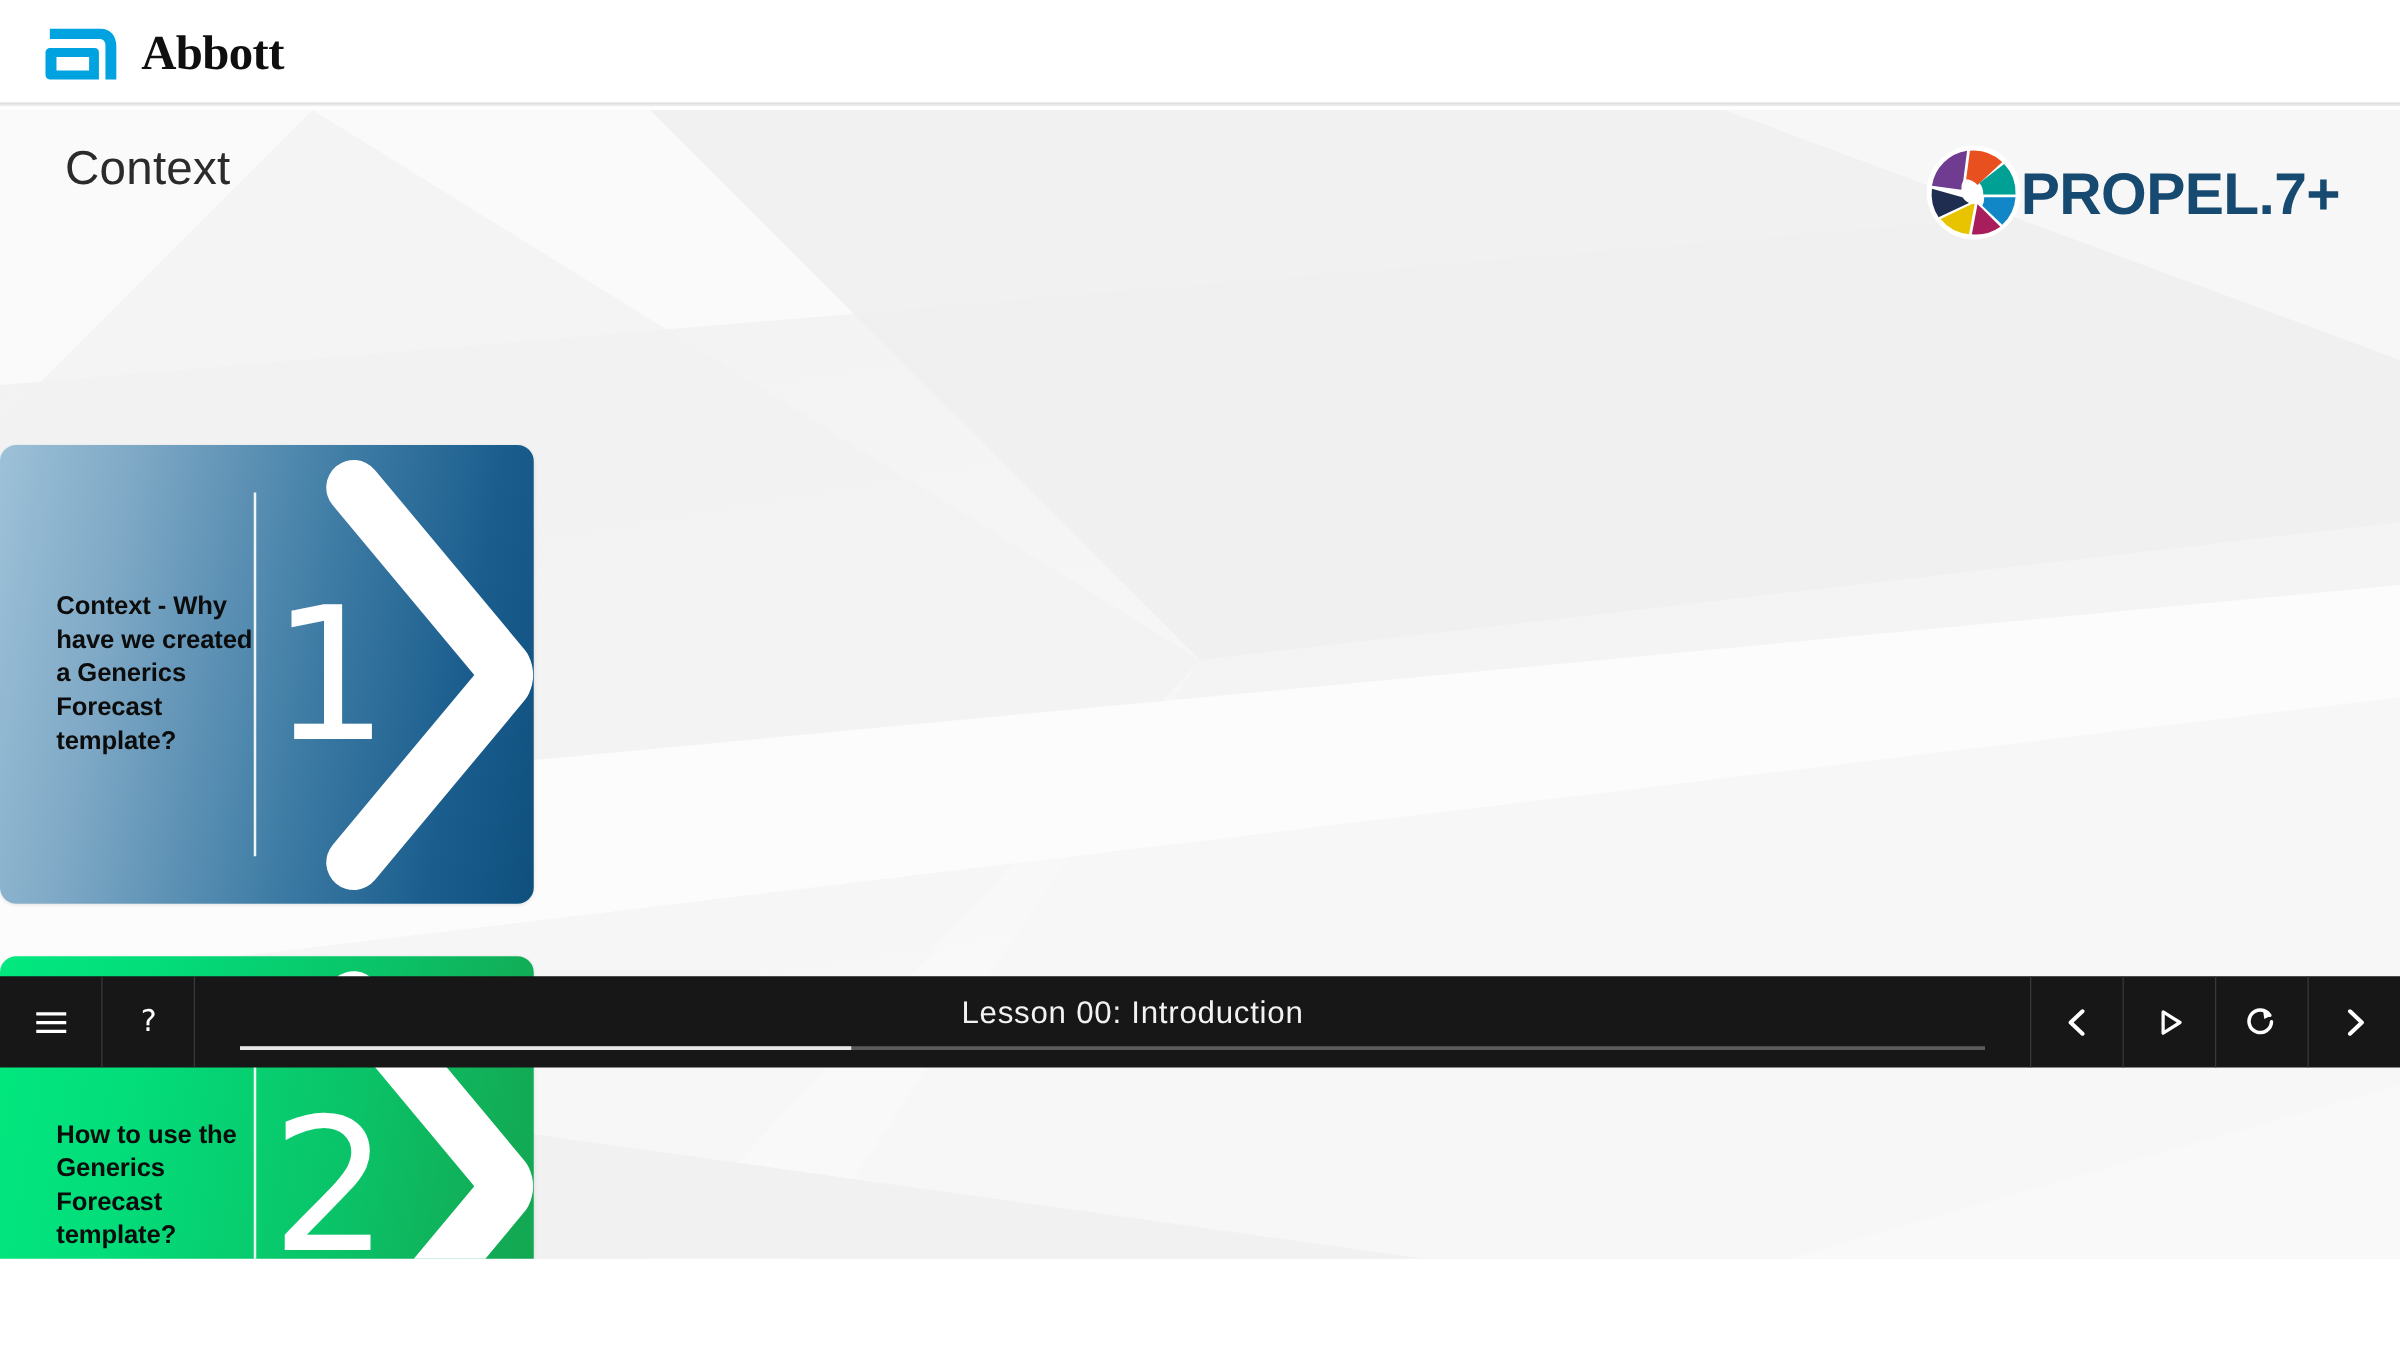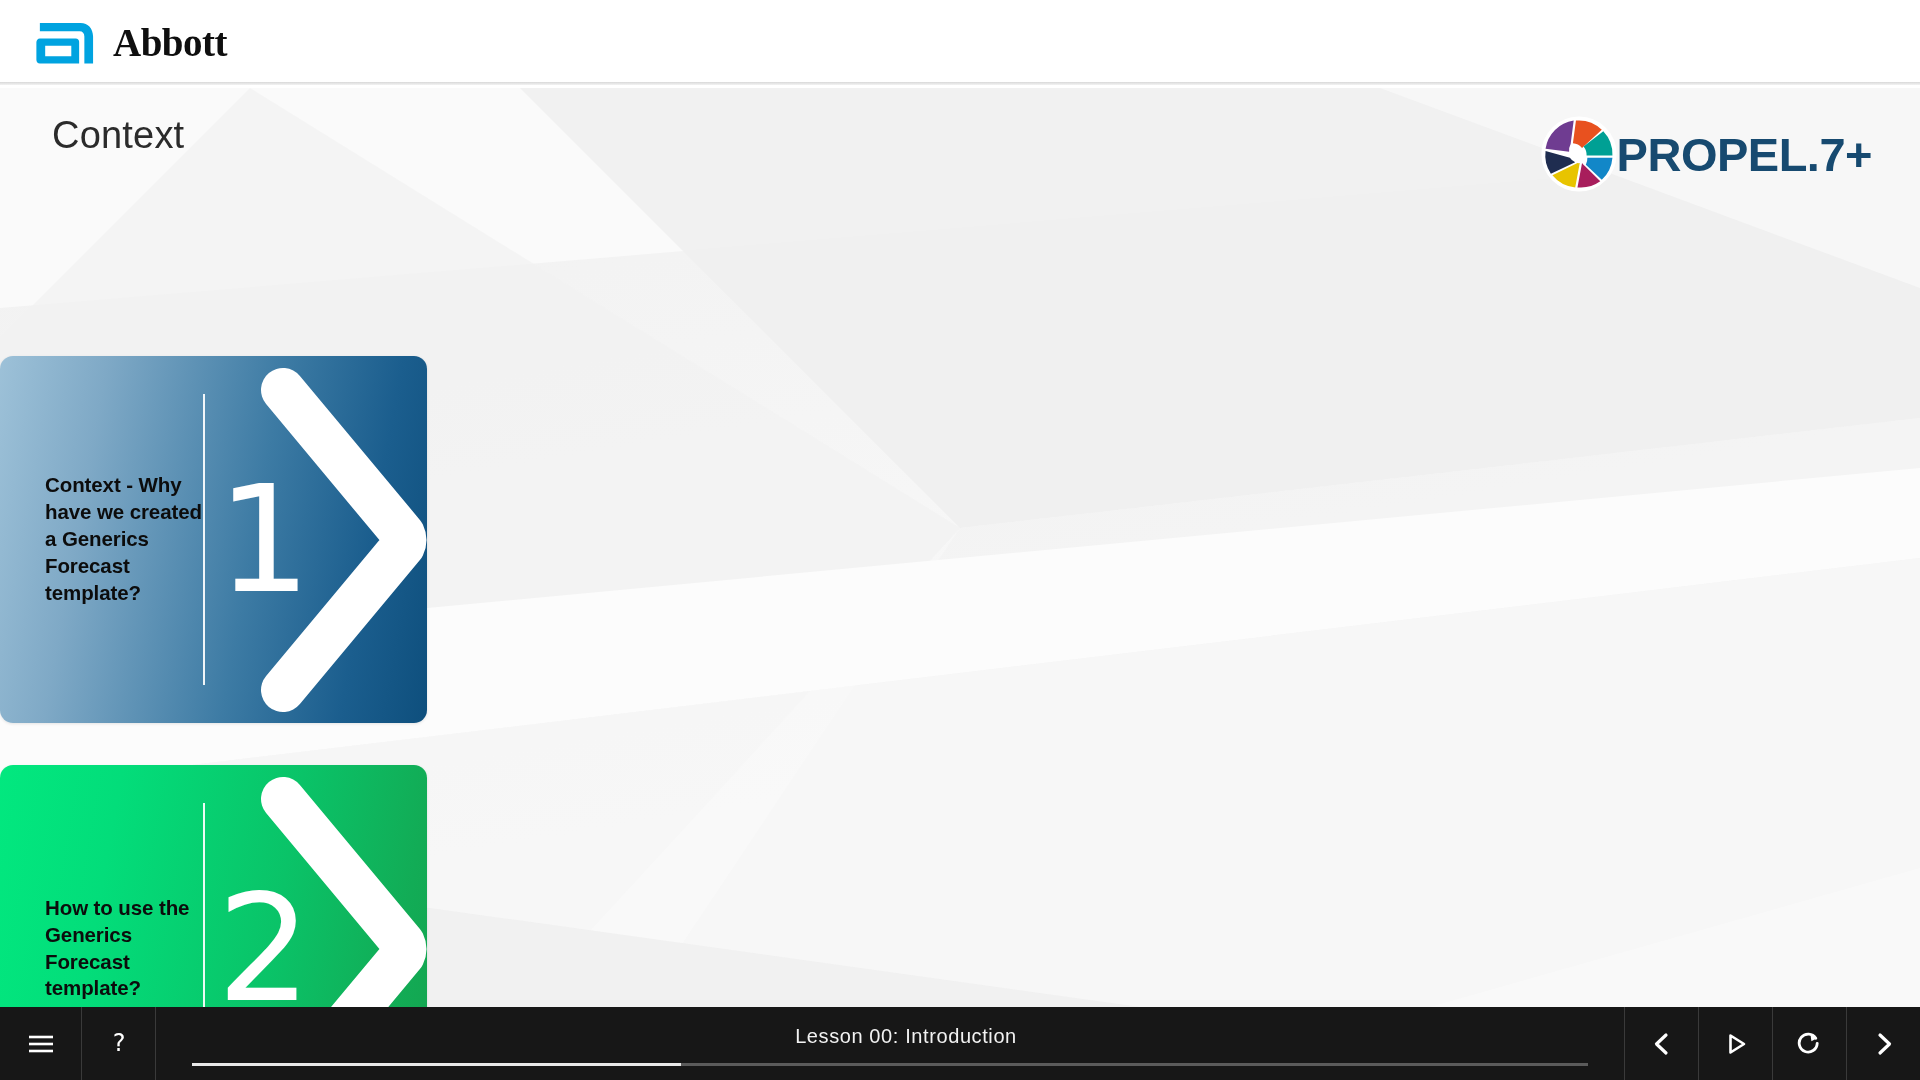--- a/index.html
+++ b/index.html
@@ -4,21 +4,21 @@
 <title>Welcome — Lesson 00: Introduction</title>
 <style>
   * { margin:0; padding:0; box-sizing:border-box; }
   html, body {
     width:1920px; height:1080px;
     overflow:hidden;
     font-family:"Liberation Sans", sans-serif;
     background:#ffffff;
   }
 
-  #stage { position:relative; width:1920px; height:1080px;border-radius:24px; }
+  #stage { position:relative; width:1920px; height:854px;border-radius:24px; }
 
   
   .brandbar {
     position:absolute; top:0; left:0; width:1920px; height:85px;
     background:#ffffff;
     display:flex; align-items:center;
     z-index:40;
   }
   .brandbar::after {
     content:""; position:absolute; left:0; bottom:0; width:100%; height:3px;
@@ -126,21 +126,21 @@
   }
   .pb-btn.left-first { width:82px; }
   .pb-btn.help { width:74px; }
   .pb-right { width:74px; border-right:none; border-left:1px solid #3a3a3a; }
 
   .pb-center {
     flex:1 1 auto; position:relative;
     display:flex; align-items:center; justify-content:center;
   }
   .pb-title {
-    font-size:20px; color:#f2f2f2; letter-spacing:0.6px;
+    font-size:25px; color:#f2f2f2; letter-spacing:0.6px;
     position:relative; top:-7px;margin-left:32px;
   }
   .pb-progress {
     position:absolute; left:36px; right:36px; bottom:14px;
     height:3px; background:#5b5b5b;
   }
   .pb-progress-fill { height:100%; background:#e8e8e8; }
 
   .pb-controls { display:flex; align-items:stretch; }
   .icon-w { width:26px; height:26px; display:block; }

